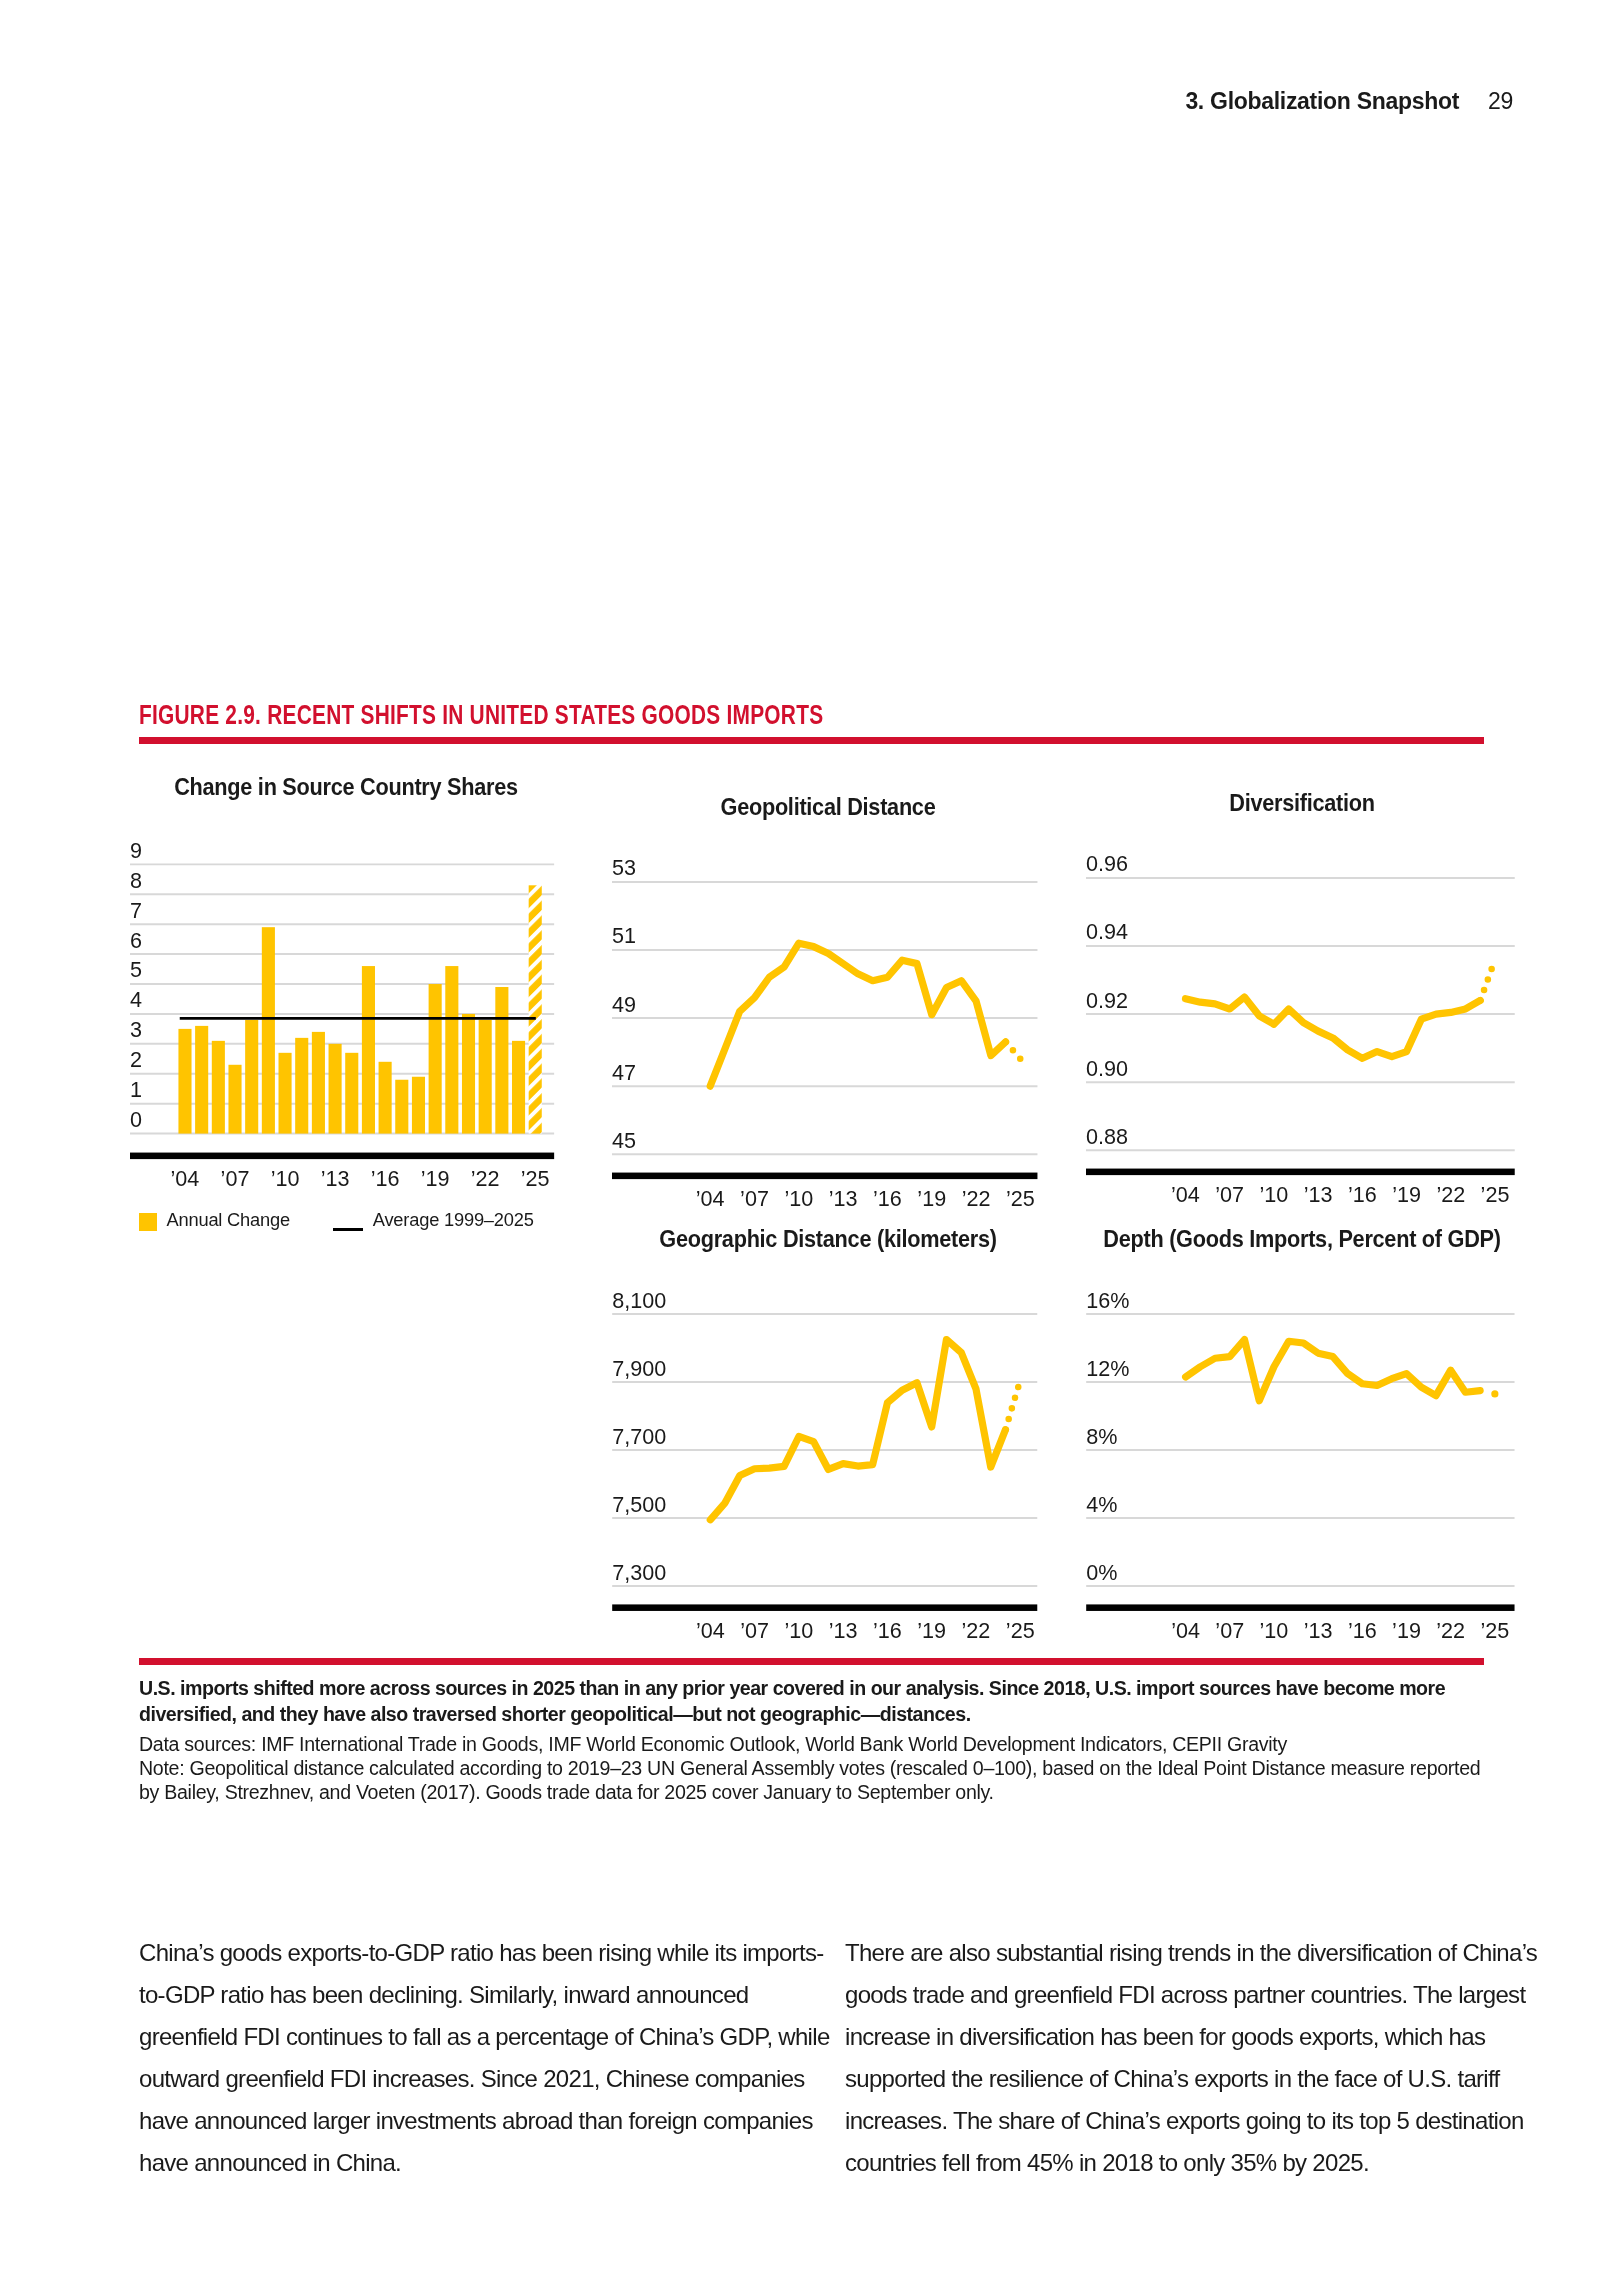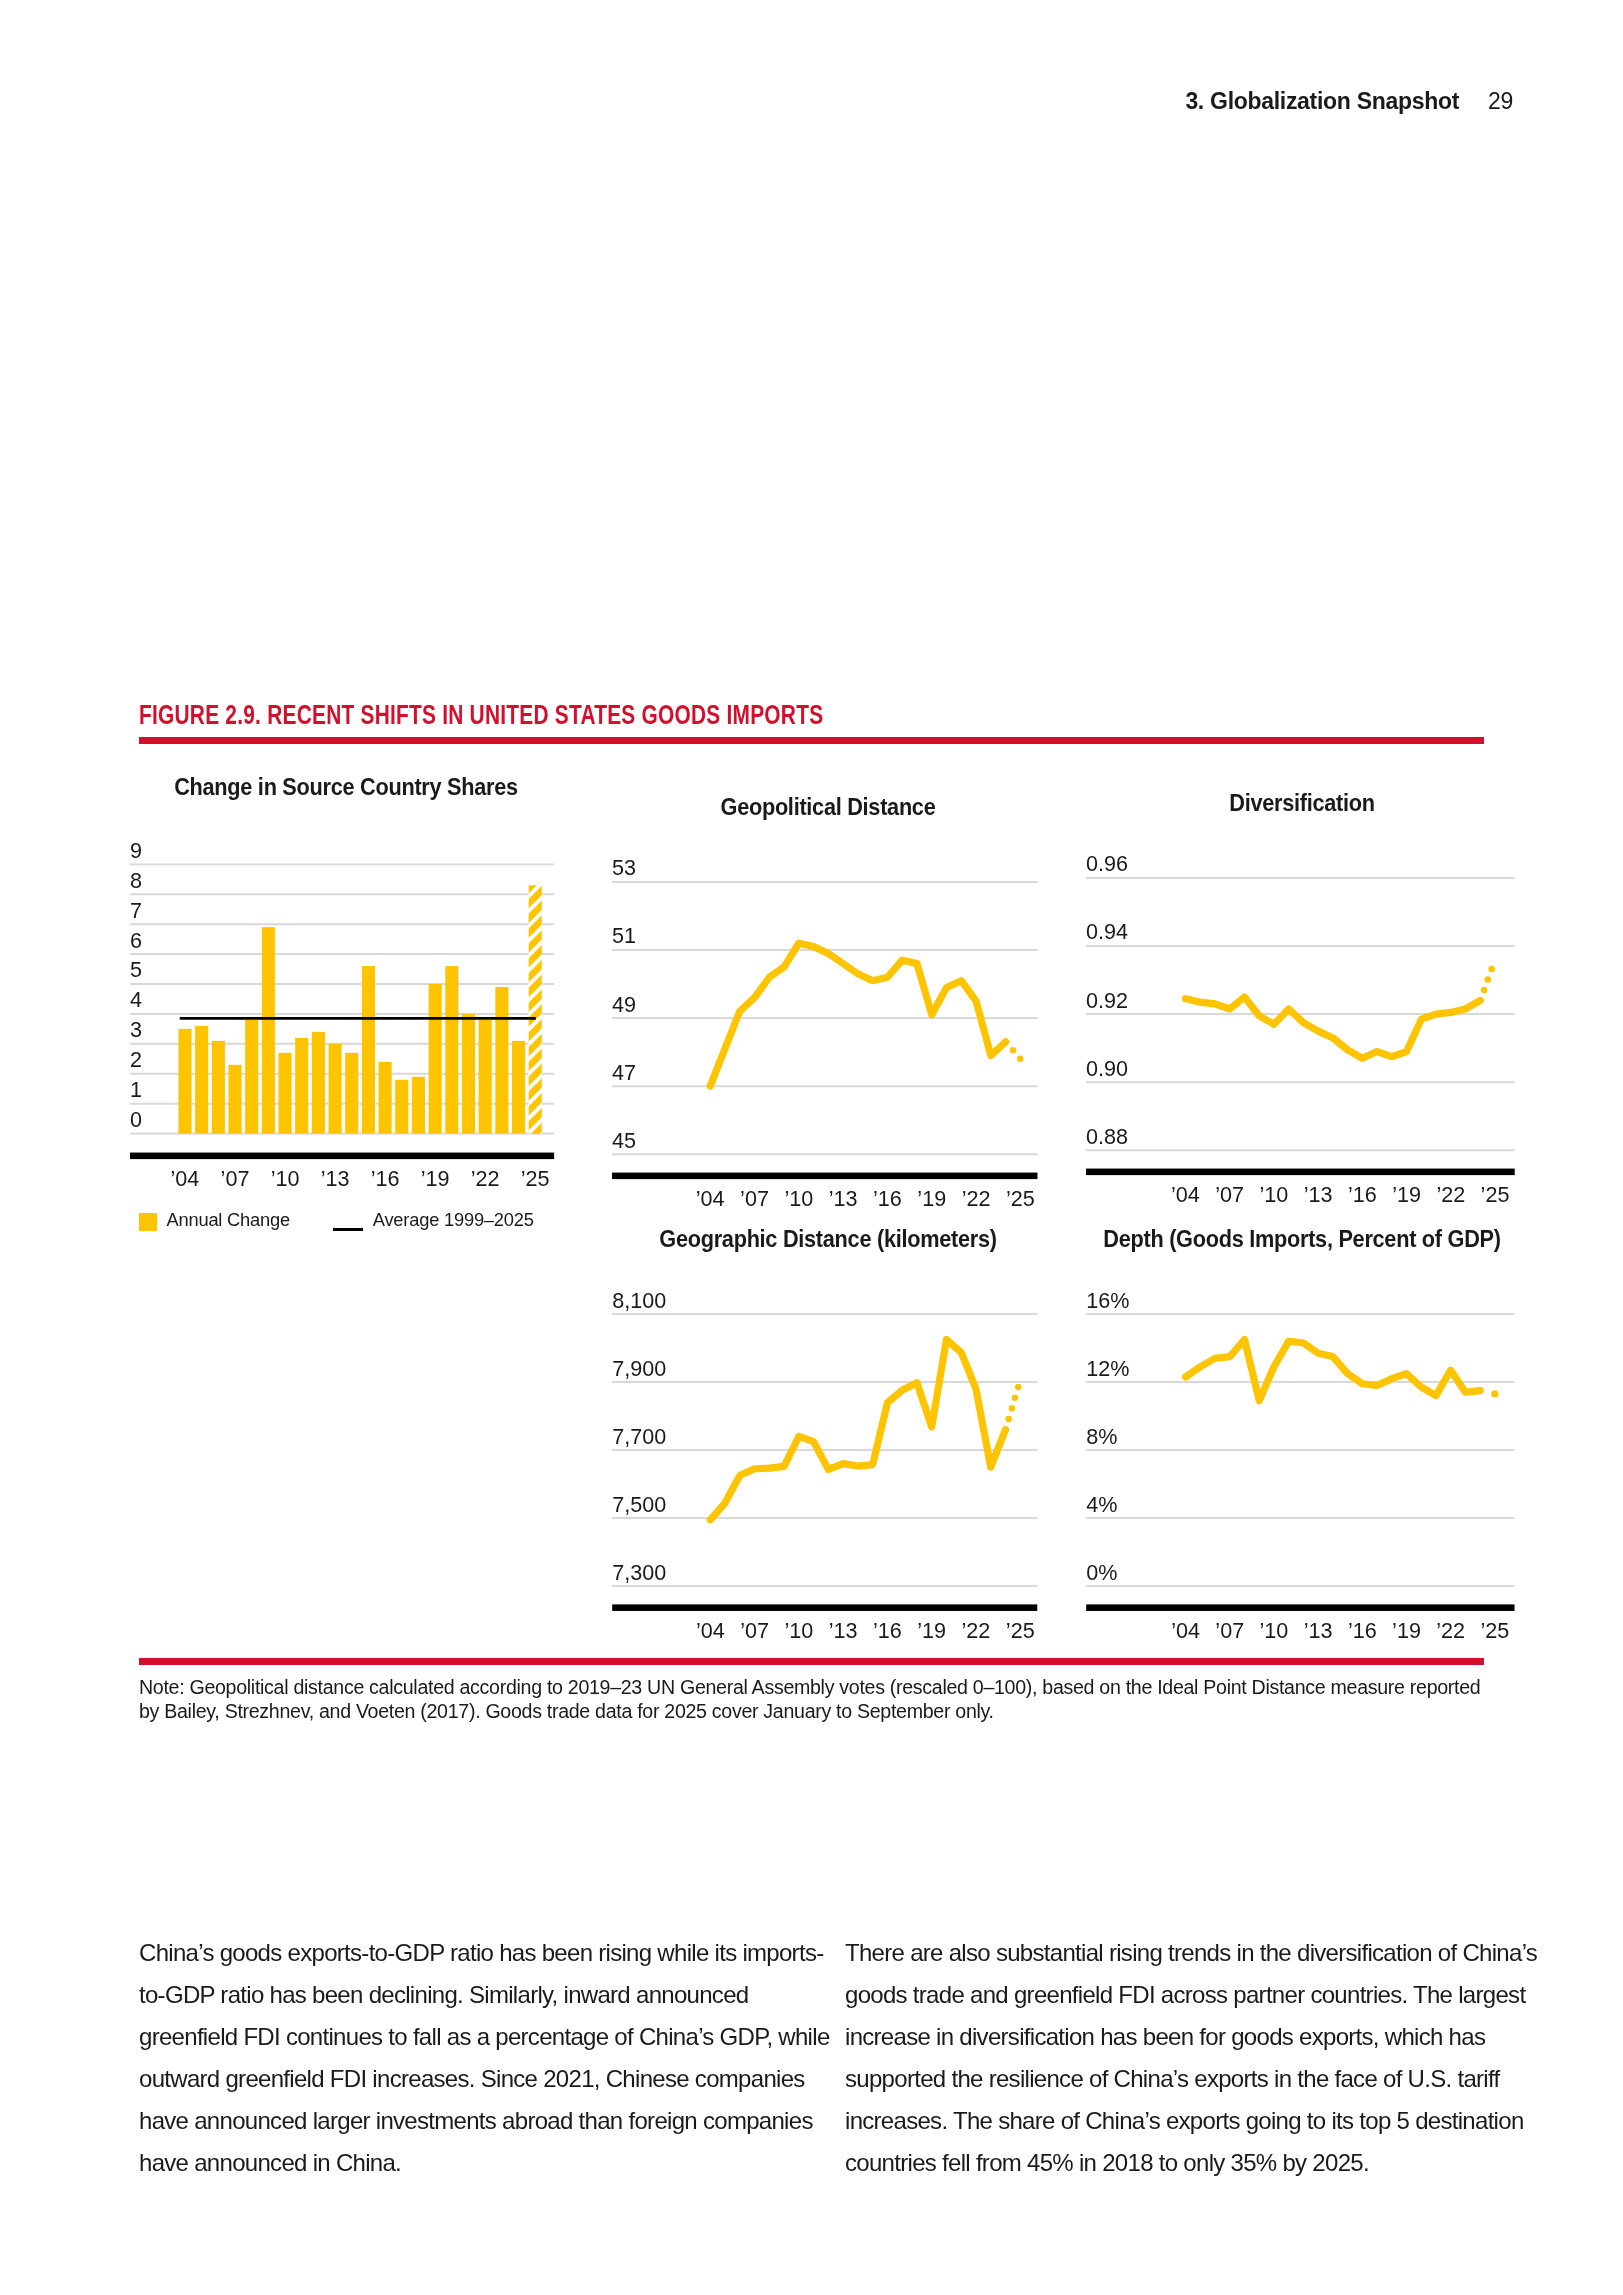--- a/index.html
+++ b/index.html
@@ -231,20 +231,22 @@
   <div class="legend">
     <span class="swatch"></span>
     <span class="legend-label">Annual Change</span>
     <span class="line-swatch"></span>
     <span class="legend-label">Average 1999–2025</span>
   </div>
 
   <div class="rule rule-bottom"></div>
 
   <div class="captions">
+    <p class="caption-bold">U.S. imports shifted more across sources in 2025 than in any prior year covered in our analysis. Since 2018, U.S. import sources have become more diversified, and they have also traversed shorter geopolitical—but not geographic—distances.</p>
+    <p class="caption-note">Data sources: IMF International Trade in Goods, IMF World Economic Outlook, World Bank World Development Indicators, CEPII Gravity</p>
     <p class="caption-note">Note: Geopolitical distance calculated according to 2019–23 UN General Assembly votes (rescaled 0–100), based on the Ideal Point Distance measure reported by Bailey, Strezhnev, and Voeten (2017). Goods trade data for 2025 cover January to September only.</p>
   </div>
 
   <div class="body-col" id="body-left">China’s goods exports-to-GDP ratio has been rising while its imports-to-GDP ratio has been declining. Similarly, inward announced greenfield FDI continues to fall as a percentage of China’s GDP, while outward greenfield FDI increases. Since 2021, Chinese companies have announced larger investments abroad than foreign companies have announced in China.</div>
   <div class="body-col" id="body-right">There are also substantial rising trends in the diversification of China’s goods trade and greenfield FDI across partner countries. The largest increase in diversification has been for goods exports, which has supported the resilience of China’s exports in the face of U.S. tariff increases. The share of China’s exports going to its top 5 destination countries fell from 45% in 2018 to only 35% by 2025.</div>
 
 </div>
 
 
 </body></html>

